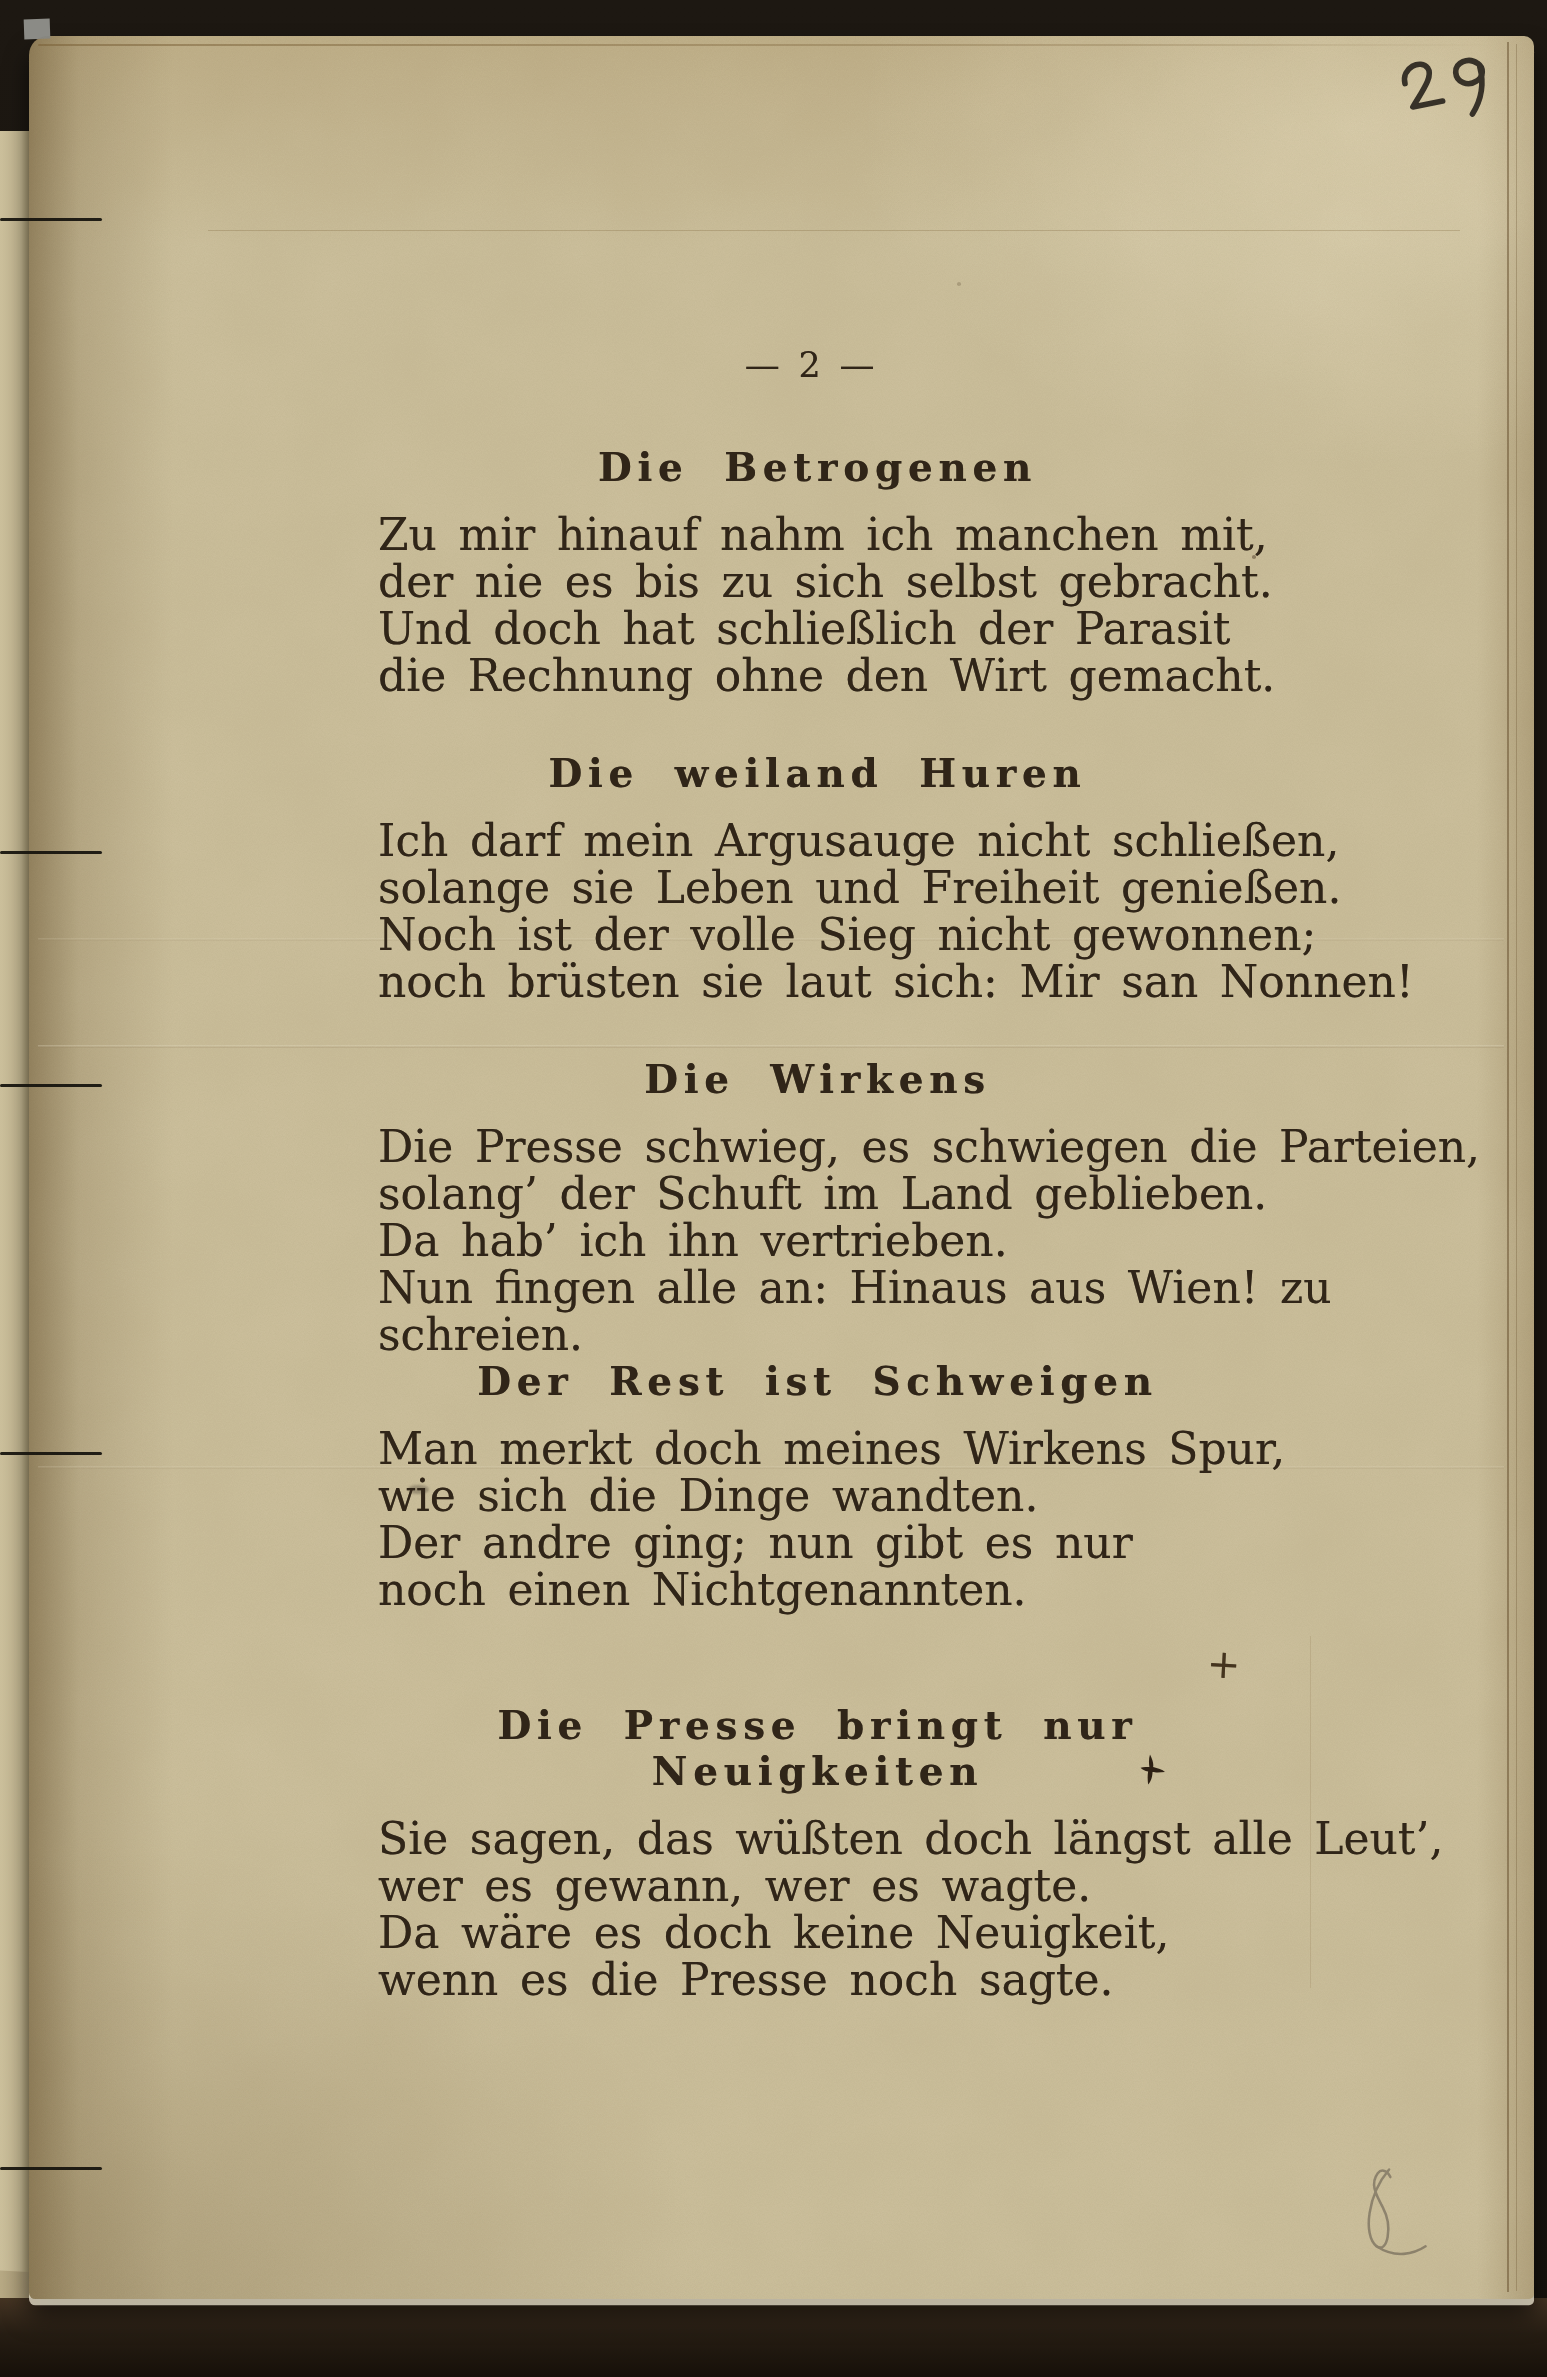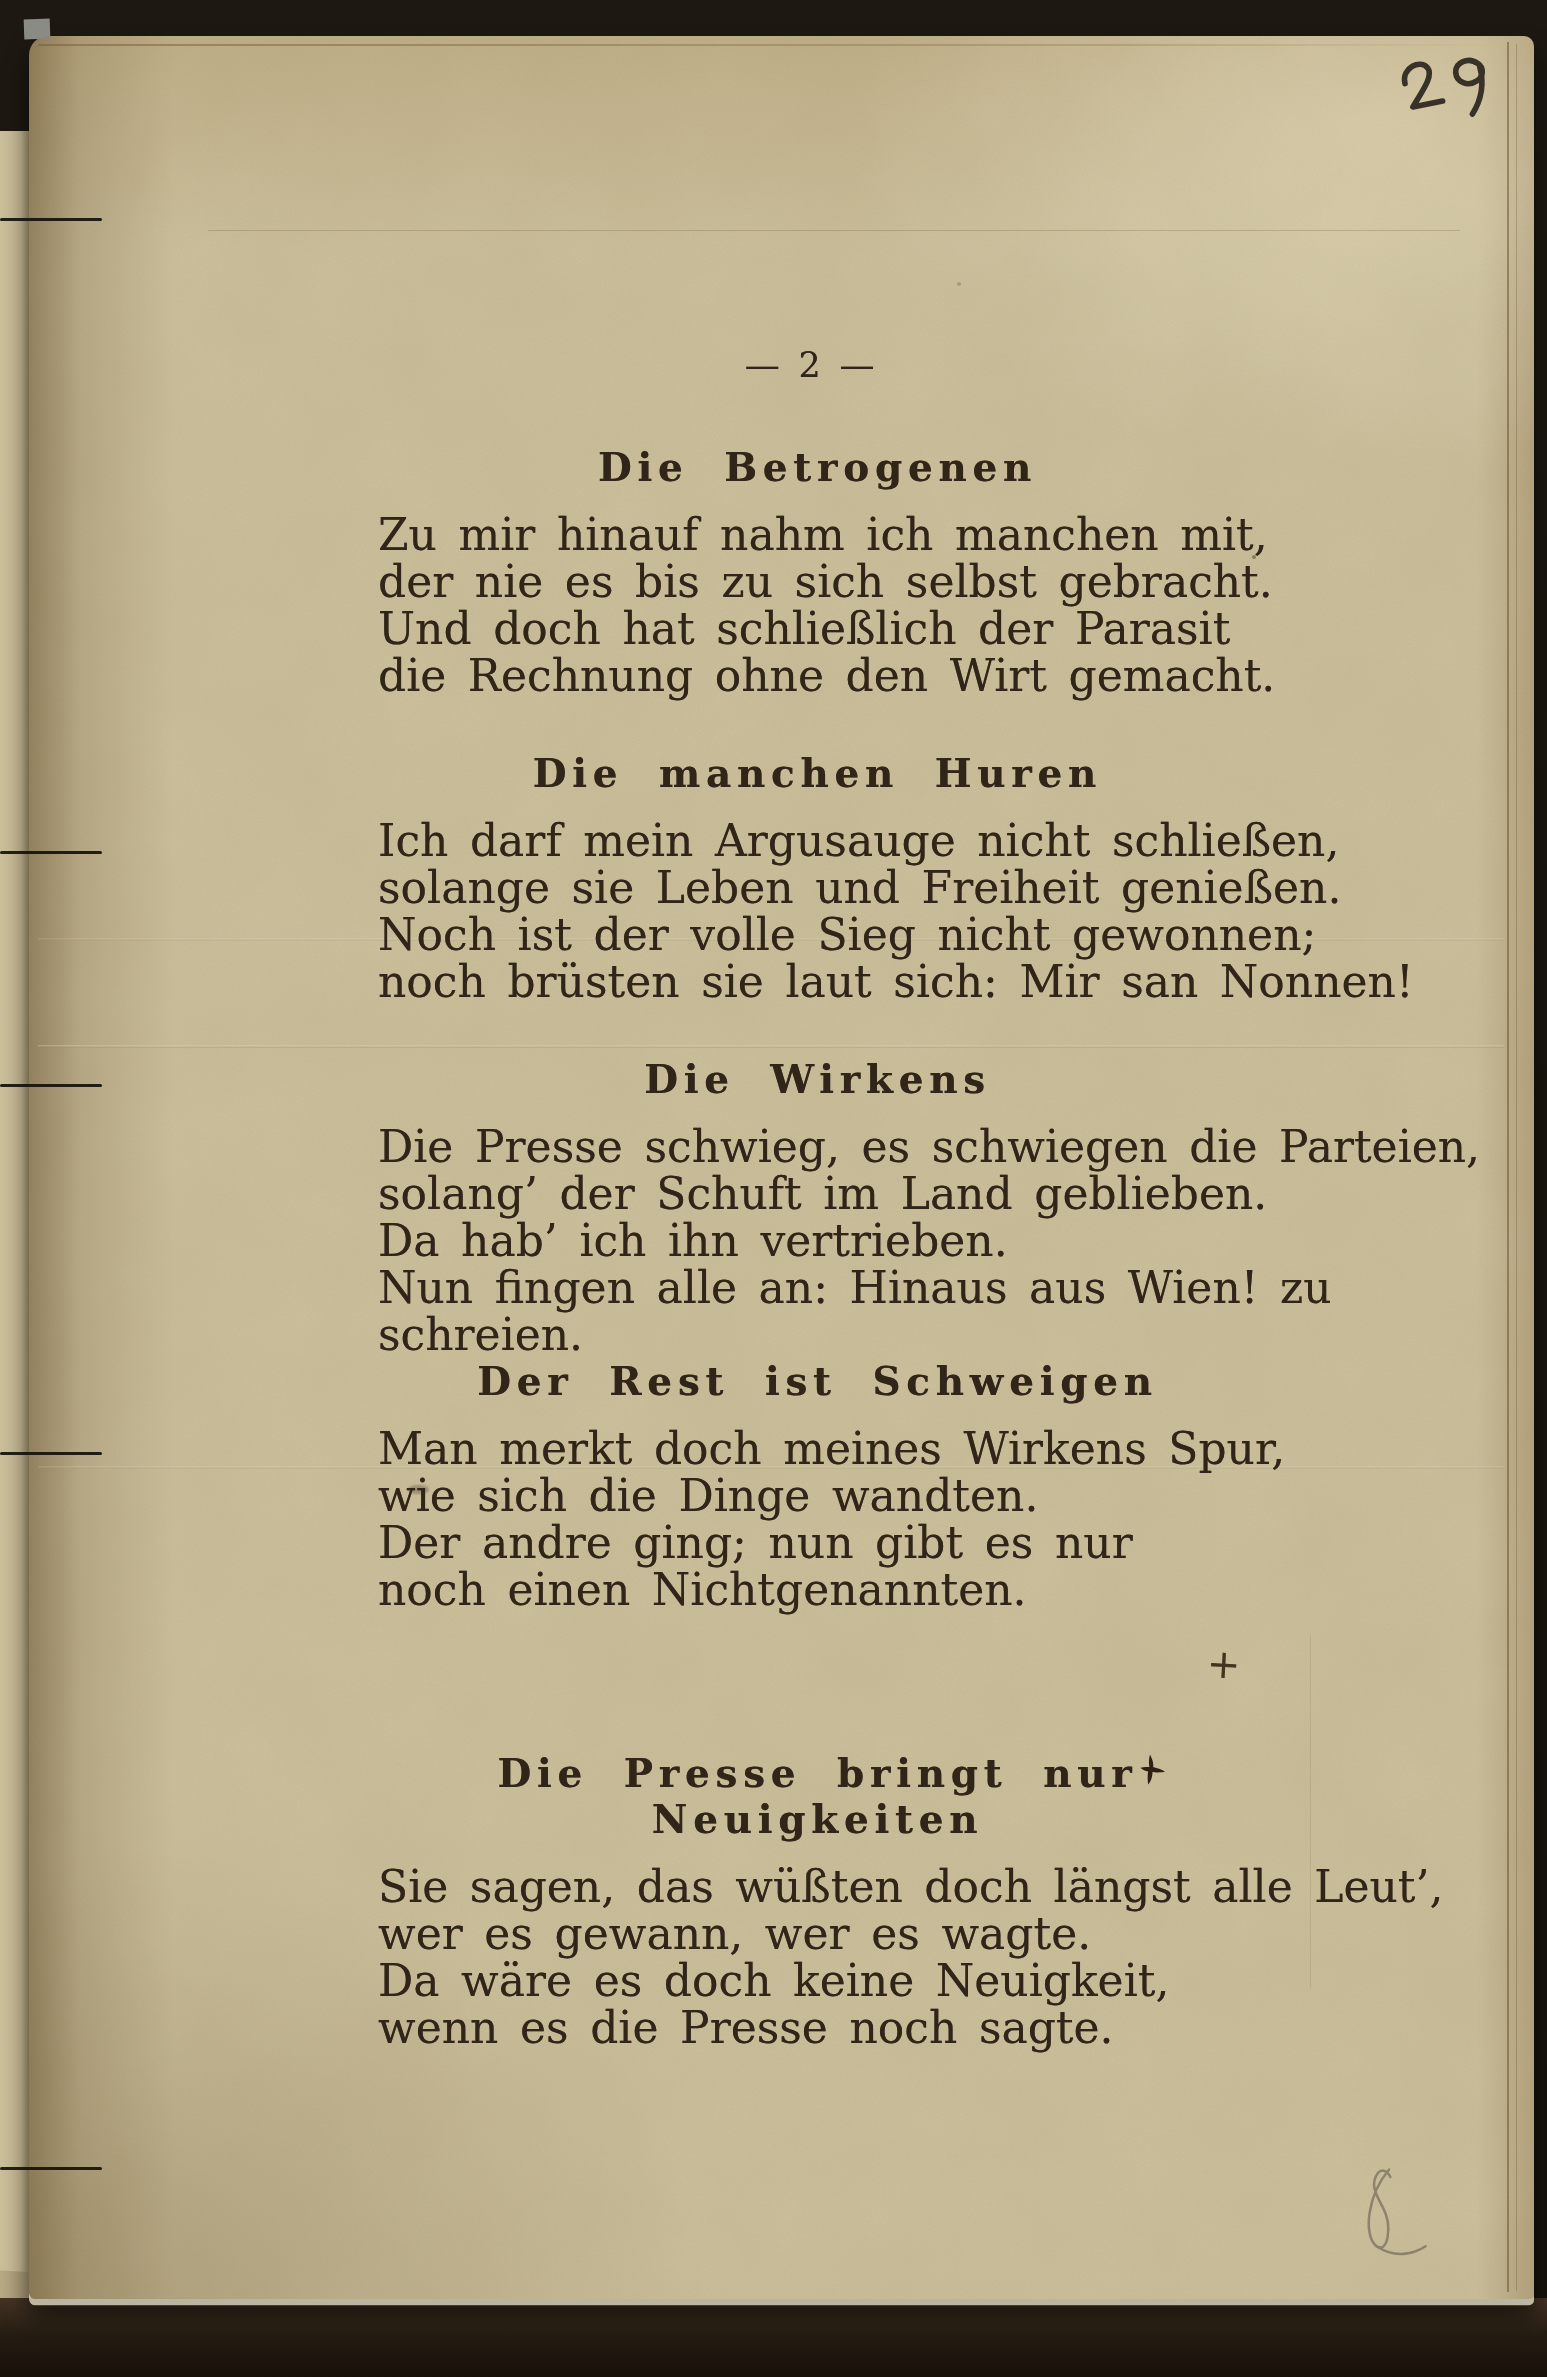--- a/index.html
+++ b/index.html
@@ -113,21 +113,21 @@
     <h2 class="ptitle ink">Die Betrogenen</h2>
     <div class="plines ink">
       <div class="pline">Zu mir hinauf nahm ich manchen mit,</div>
       <div class="pline">der nie es bis zu sich selbst gebracht.</div>
       <div class="pline">Und doch hat schließlich der Parasit</div>
       <div class="pline">die Rechnung ohne den Wirt gemacht.</div>
     </div>
   </section>
 
   <section class="poem" style="top:744px">
-    <h2 class="ptitle ink">Die manchen Huren</h2>
+    <h2 class="ptitle ink">Die weiland Huren</h2>
     <div class="plines ink">
       <div class="pline">Ich darf mein Argusauge nicht schließen,</div>
       <div class="pline">solange sie Leben und Freiheit genießen.</div>
       <div class="pline">Noch ist der volle Sieg nicht gewonnen;</div>
       <div class="pline">noch brüsten sie laut sich: Mir san Nonnen!</div>
     </div>
   </section>
 
   <section class="poem" style="top:1050px">
     <h2 class="ptitle ink">Die Wirkens</h2>
@@ -142,21 +142,21 @@
   <section class="poem" style="top:1352px">
     <h2 class="ptitle ink">Der Rest ist Schweigen</h2>
     <div class="plines ink">
       <div class="pline">Man merkt doch meines Wirkens Spur,</div>
       <div class="pline">wie sich die Dinge wandten.</div>
       <div class="pline">Der andre ging; nun gibt es nur</div>
       <div class="pline">noch einen Nichtgenannten.</div>
     </div>
   </section>
 
-  <section class="poem" style="top:1744px">
+  <section class="poem" style="top:1696px">
     <h2 class="ptitle ink">Die Presse bringt nur Neuigkeiten</h2>
     <div class="plines ink">
       <div class="pline">Sie sagen, das wüßten doch längst alle Leut’,</div>
       <div class="pline">wer es gewann, wer es wagte.</div>
       <div class="pline">Da wäre es doch keine Neuigkeit,</div>
       <div class="pline">wenn es die Presse noch sagte.</div>
     </div>
   </section>
 
   <div class="cross-mark ink">+</div>

